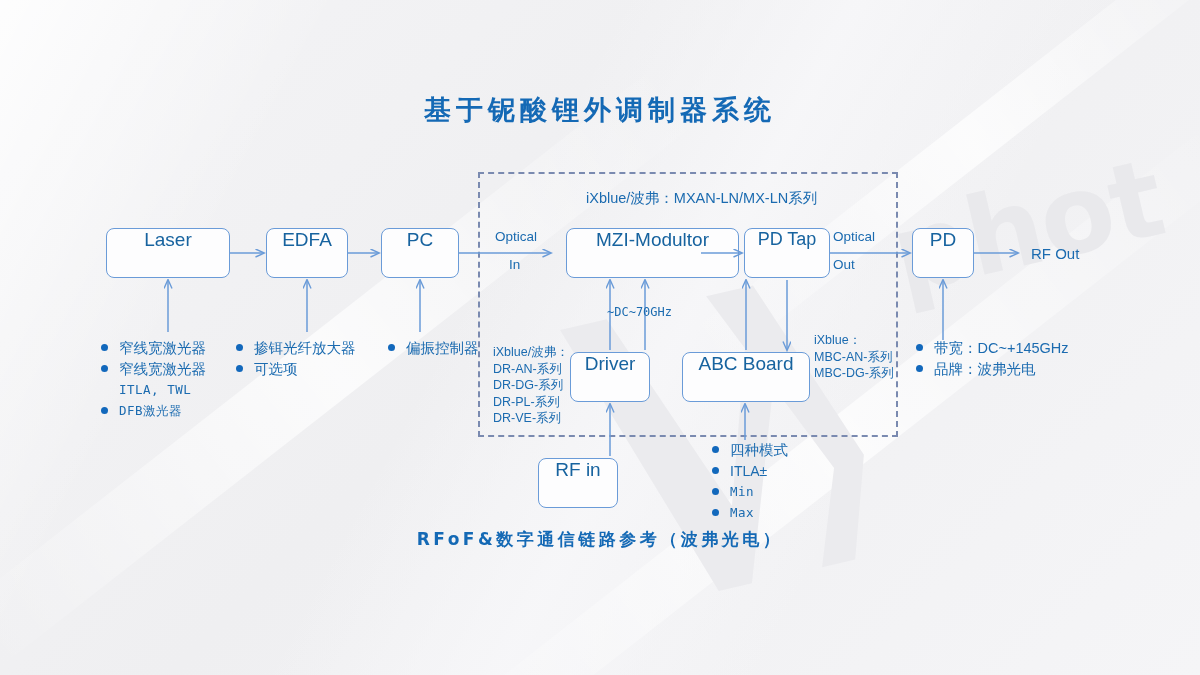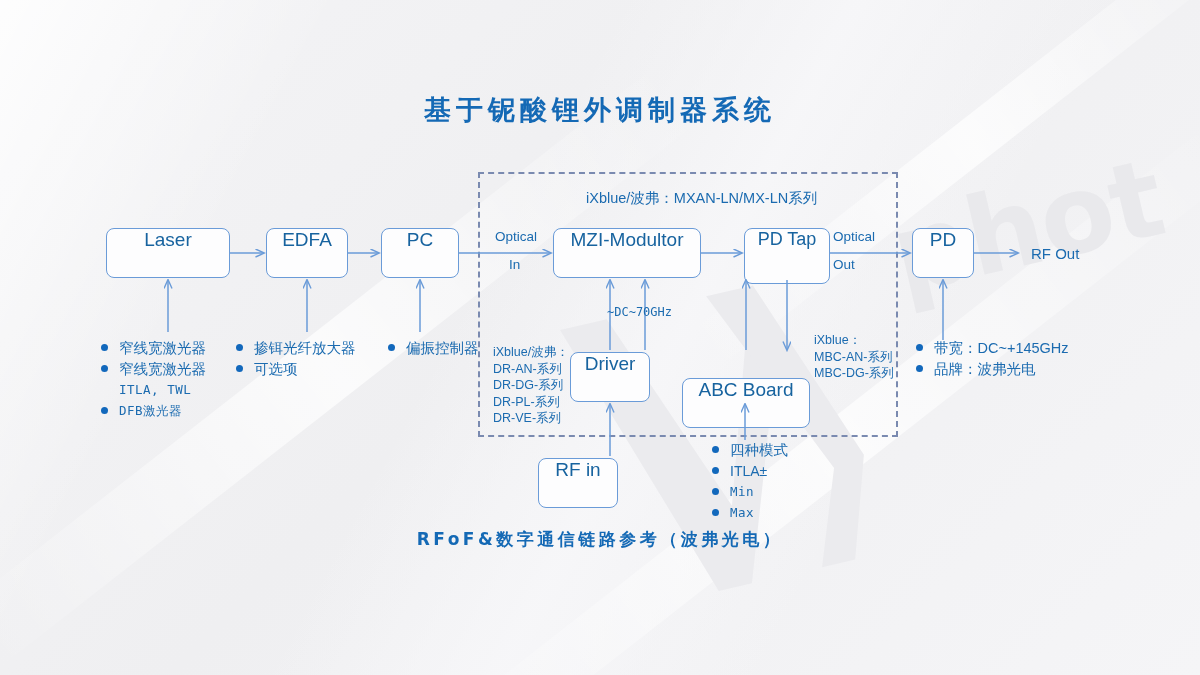--- a/index.html
+++ b/index.html
@@ -167,33 +167,33 @@
 
   <div class="node" style="left:106px; top:228px; width:124px; height:50px;">
     <span>Laser</span>
   </div>
   <div class="node" style="left:266px; top:228px; width:82px; height:50px;">
     <span>EDFA</span>
   </div>
   <div class="node" style="left:381px; top:228px; width:78px; height:50px;">
     <span>PC</span>
   </div>
-  <div class="node" style="left:553px; top:228px; width:148px; height:50px;">
+  <div class="node" style="left:566px; top:228px; width:173px; height:50px;">
     <span>MZI-Modultor</span>
   </div>
-  <div class="node small" style="left:744px; top:228px; width:86px; height:56px;">
+  <div class="node small" style="left:744px; top:228px; width:86px; height:50px;">
     <span>PD Tap</span>
   </div>
   <div class="node" style="left:912px; top:228px; width:62px; height:50px;">
     <span>PD</span>
   </div>
   <div class="node" style="left:570px; top:352px; width:80px; height:50px;">
     <span>Driver</span>
   </div>
-  <div class="node" style="left:682px; top:352px; width:128px; height:50px;margin-top:26px;">
+  <div class="node" style="left:682px; top:352px; width:128px; height:50px;">
     <span>ABC Board</span>
   </div>
   <div class="node" style="left:538px; top:458px; width:80px; height:50px;">
     <span>RF in</span>
   </div>
 
   <svg class="wires">
     <defs>
       <marker id="ah" markerWidth="11" markerHeight="11" refX="9.5" refY="4" orient="auto" markerUnits="userSpaceOnUse">
         <path d="M1,0 L10,4 L1,8" fill="none" stroke="#6a9bd8" stroke-width="1.4"></path>

